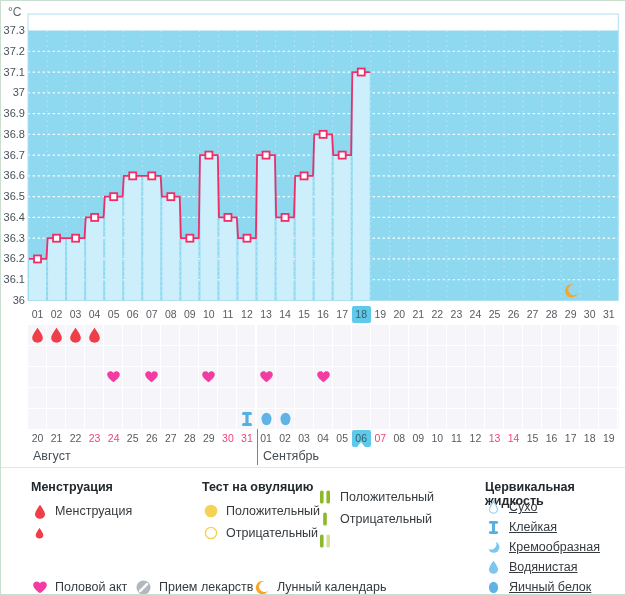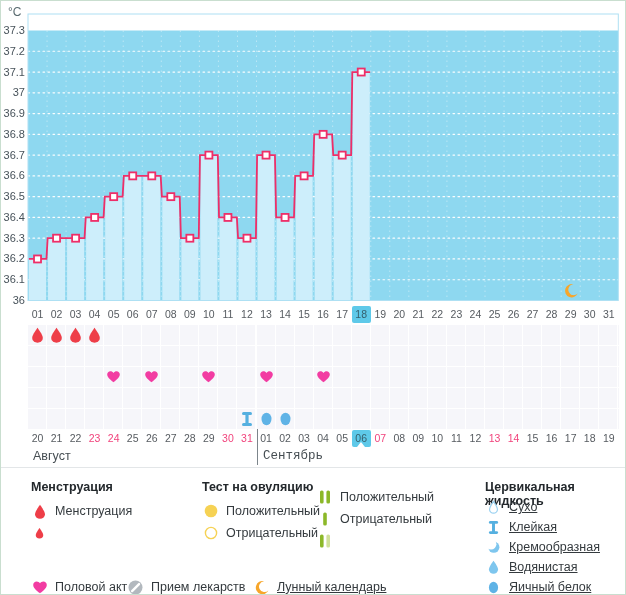--- a/index.html
+++ b/index.html
@@ -268,21 +268,21 @@
       <span class="cal-num pink" style="left: 484.006px;">13</span>
       <span class="cal-num pink" style="left: 503.048px;">14</span>
       <span class="cal-num" style="left: 522.09px;">15</span>
       <span class="cal-num" style="left: 541.132px;">16</span>
       <span class="cal-num" style="left: 560.174px;">17</span>
       <span class="cal-num" style="left: 579.216px;">18</span>
       <span class="cal-num" style="left: 598.258px;">19</span>
     </div>
   <div class="aug-sep-line"></div>
   <div class="month" style="left:32px;">Август</div>
-  <div class="month" style="left:262px;font-family:Liberation Mono, monospace;">Сентябрь</div>
+  <div class="month" style="left:262px;">Сентябрь</div>
   <div class="legend-divider"></div>
   <div id="legend-host">
       <div class="lcol" style="left: 30px;">
         <div class="lhead">Менструация</div>
         <div class="items">
           <div class="litem">
             <span class="ic">
               <svg width="12" height="15" viewBox="0 0 12 15">
                 <path d="M6 .8 C6 .8 1 7.4 1 10.2 A5 4.6 0 0 0 11 10.2 C11 7.4 6 .8 6 .8 Z" fill="#ee3e48"></path>
               </svg>
@@ -397,30 +397,30 @@
         </div>
       </div>
       <div class="lbottom" style="left: 30px;">
         <span class="ic">
           <svg width="16" height="14" viewBox="0 0 16 14">
             <path d="M8 13.2C7 12.4 1.2 8.6 1.2 4.9 1.2 2.9 2.8 1.4 4.7 1.4 6 1.4 7.3 2.1 8 3.3 8.7 2.1 10 1.4 11.3 1.4 13.2 1.4 14.8 2.9 14.8 4.9 14.8 8.6 9 12.4 8 13.2Z" fill="#f23ca2"></path>
           </svg>
         </span>
         <span>Половой акт</span>
       </div>
-      <div class="lbottom" style="left: 126px; align-items: center;">
+      <div class="lbottom" style="left: 134px; align-items: center;">
         <span class="ic">
           <svg width="15" height="15" viewBox="0 0 15 15">
             <circle cx="7.5" cy="7.5" r="7" fill="#b2b8be"></circle>
             <rect x="6.4" y="1.4" width="2.4" height="12.2" rx="1.2" fill="#fff" transform="rotate(45 7.5 7.5)"></rect>
           </svg>
         </span>
         <span>Прием лекарств</span>
       </div>
-      <div class="lbottom" style="left: 252px; text-decoration: underline;">
+      <div class="lbottom" style="left: 252px;">
         <span class="ic">
           <svg width="15" height="15" viewBox="0 0 16 16">
             <path d="M10.8 1.4 A7 7 0 1 0 15.4 10.8 A5.7 5.7 0 1 1 10.8 1.4 Z" fill="#f7a62b"></path>
           </svg>
         </span>
         <span>Лунный календарь</span>
       </div>
     </div>
 </div>
 

